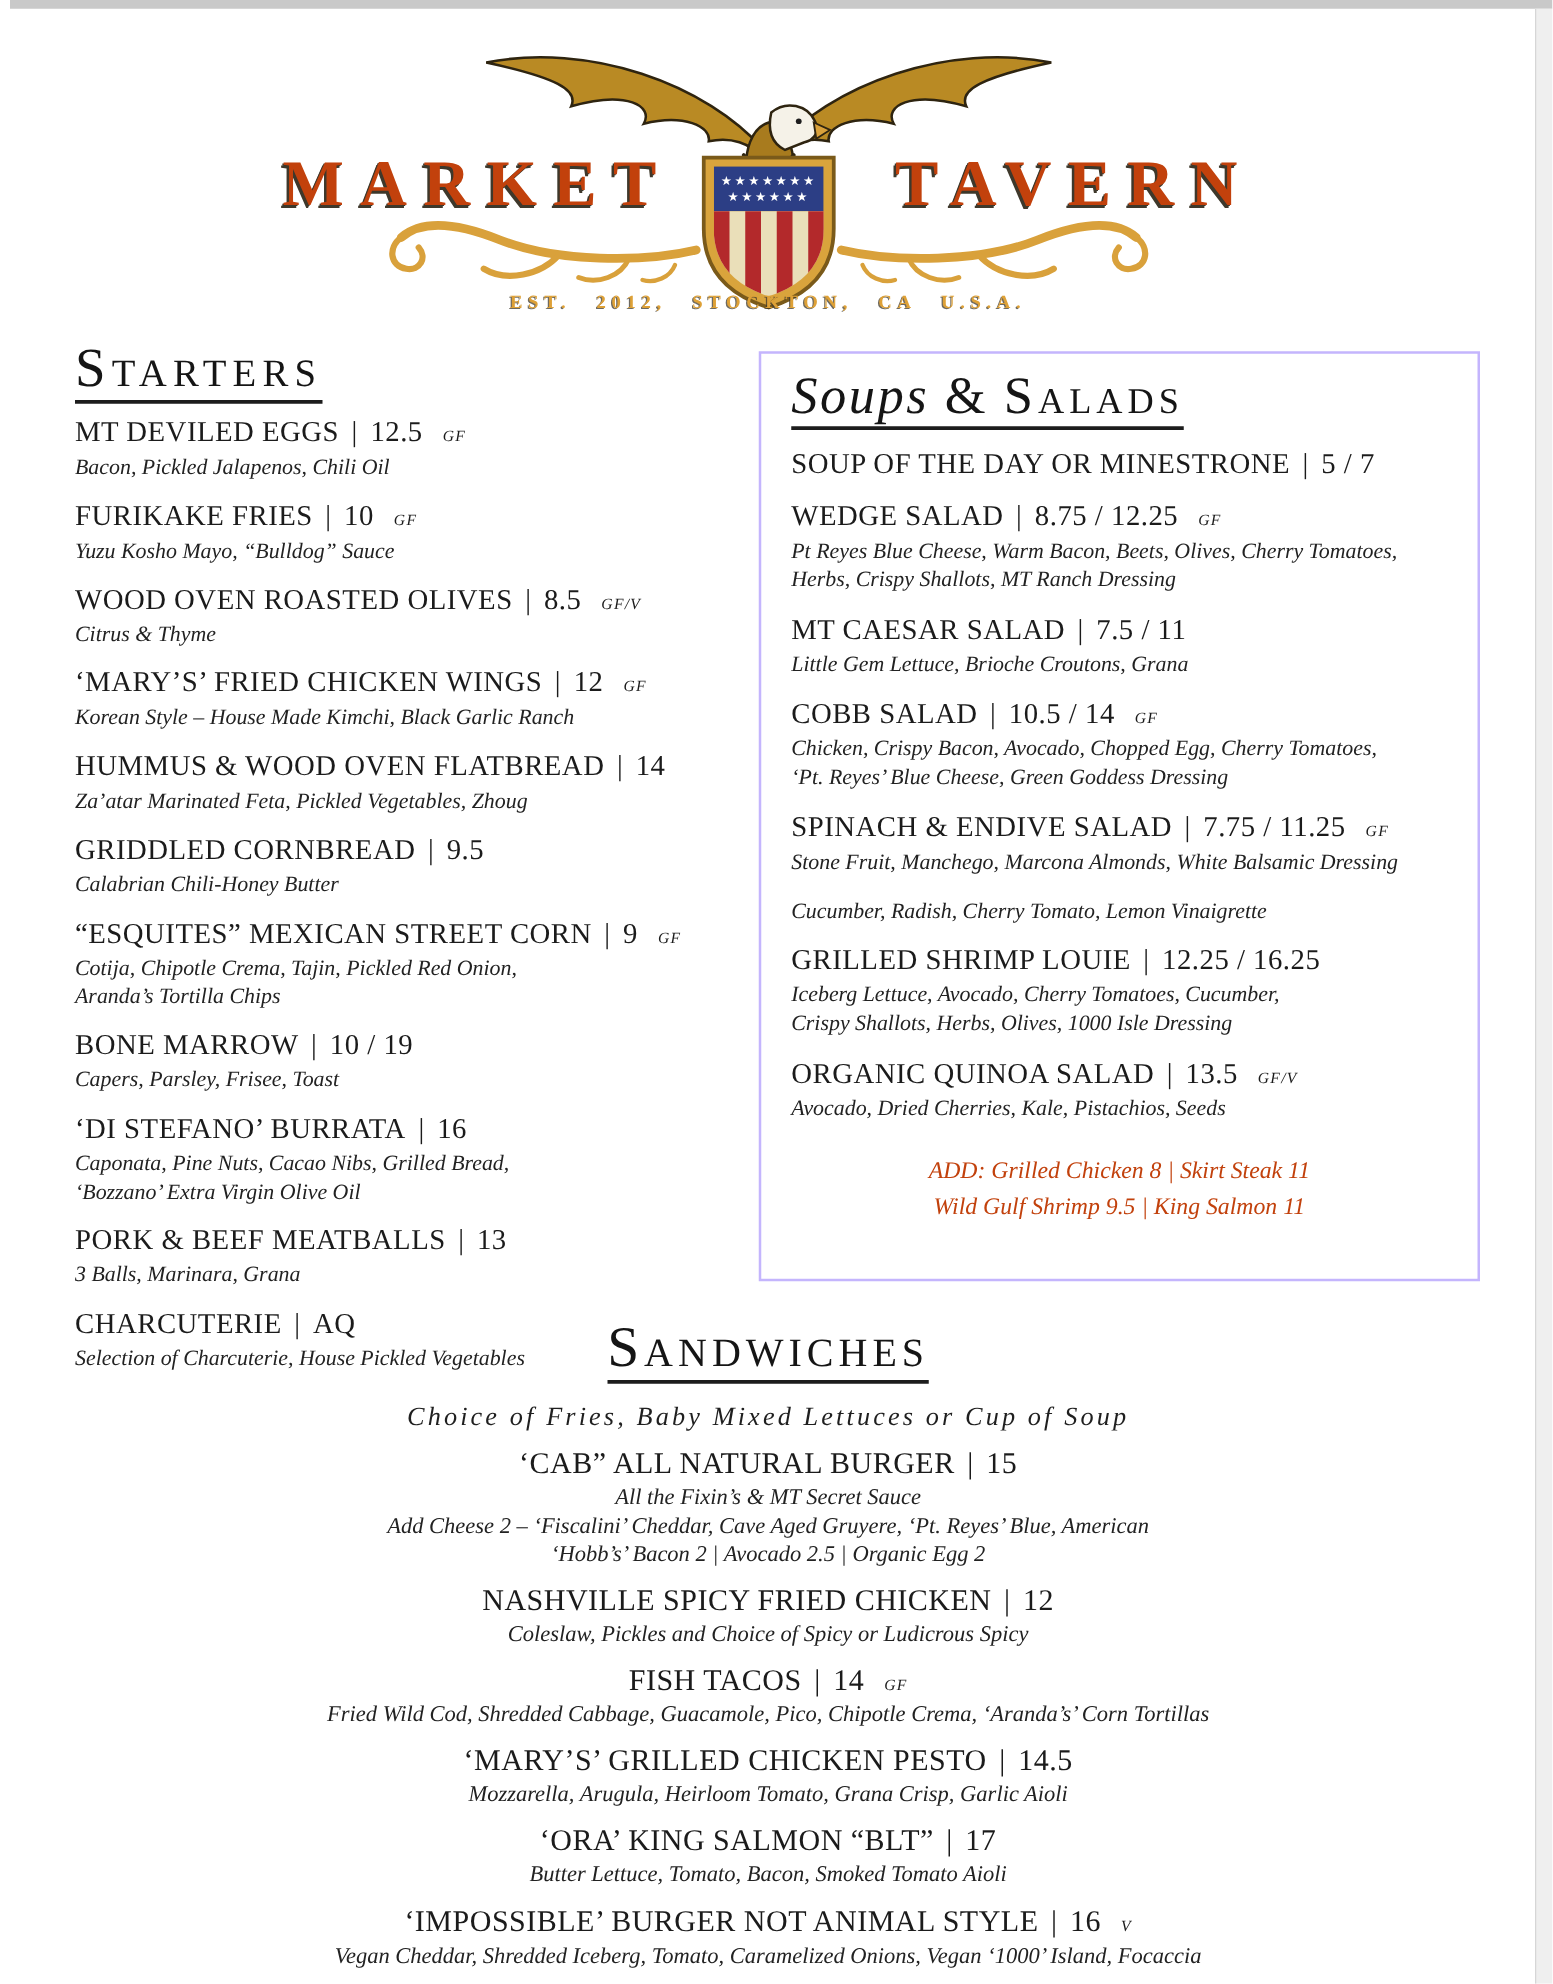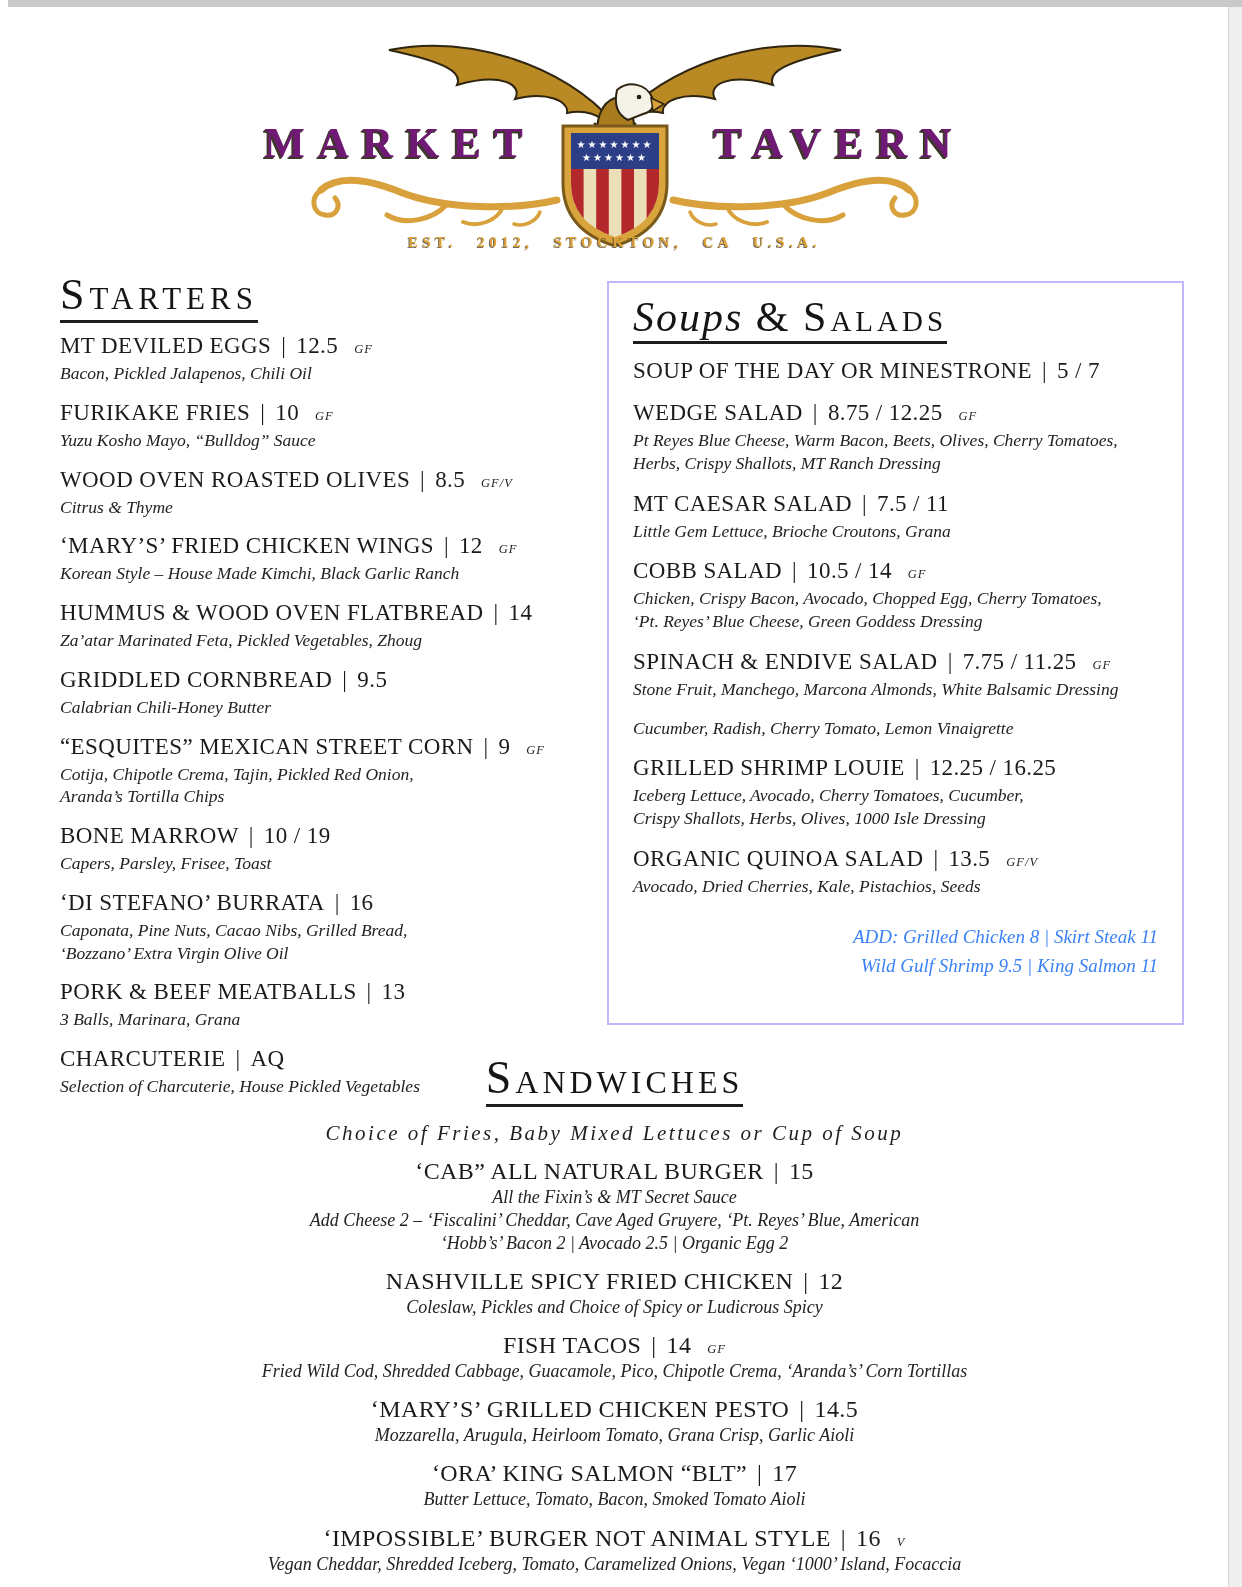--- a/index.html
+++ b/index.html
@@ -8,21 +8,21 @@
     font-family:"Liberation Serif","DejaVu Serif",serif;color:#1e1e1e;overflow:hidden;
   }
   .chrome-top{position:absolute;top:0;left:8px;right:0;height:7px;background:#c9c9c9;}
   .chrome-right{position:absolute;top:7px;right:0;width:13px;bottom:0;background:#efefef;border-left:1px solid #d6d6d6;}
 
   
   .brand-header{position:absolute;top:6px;left:0;right:13px;height:262px;}
   .logo-svg{position:absolute;left:50%;top:6px;transform:translateX(-50%);}
   .brand-row{position:absolute;top:112px;left:0;width:100%;display:flex;justify-content:center;}
   .brand-word{
-    font-size:43px;font-weight:bold;letter-spacing:13px;color:#701a75;
+    font-size:52px;font-weight:bold;letter-spacing:13px;color:#c2410c;
     text-shadow:-2px 2px 0 #3e382b,-1px 1px 0 #3e382b;white-space:nowrap;
   }
   .brand-word.left{margin-right:178px;}
   .brand-est{
     position:absolute;top:228px;width:100%;text-align:center;
     font-size:15px;font-weight:bold;letter-spacing:4.5px;word-spacing:12px;
     color:#DEA137;text-shadow:-1px 1px 0 rgba(62,56,43,.75);
   }
 
   
@@ -44,22 +44,22 @@
   
   .soups-box{
     position:absolute;left:607px;top:281px;width:577px;height:744px;
     border:2px solid #c4b5fd;box-sizing:border-box;padding:12px 24px 10px 24px;background:#fff;
   }
   .soups-box h2{font-size:42px;letter-spacing:2px;margin-bottom:14px;}
   .soups-box h2 .it{font-style:italic;}
   .soups-box h2 .sc{letter-spacing:4px;}
   .soups-box .menu-item{margin-bottom:16px;}
   .addons{
-    text-align:right;font-style:italic;font-size:19px;line-height:1.55;
-    margin-top:24px;white-space:pre-line;color:#3b82f6;
+    text-align:center;font-style:italic;font-size:19px;line-height:1.55;
+    margin-top:24px;white-space:pre-line;color:#c2410c;
   }
 
   
   .sandwiches{position:absolute;left:0;right:13px;top:1054px;text-align:center;}
   .sandwiches h2{font-size:46px;font-variant:small-caps;letter-spacing:4px;margin-bottom:6px;}
   .sand-sub{font-style:italic;font-size:21px;letter-spacing:2.5px;margin:8px 0 12px 0;color:#1f1f1f;}
   .sandwiches .menu-item{margin-bottom:13px;}
   .sandwiches .item-title{font-size:24px;}
   .sandwiches .item-desc{font-size:18px;line-height:1.28;margin-top:1px;}
 </style>

